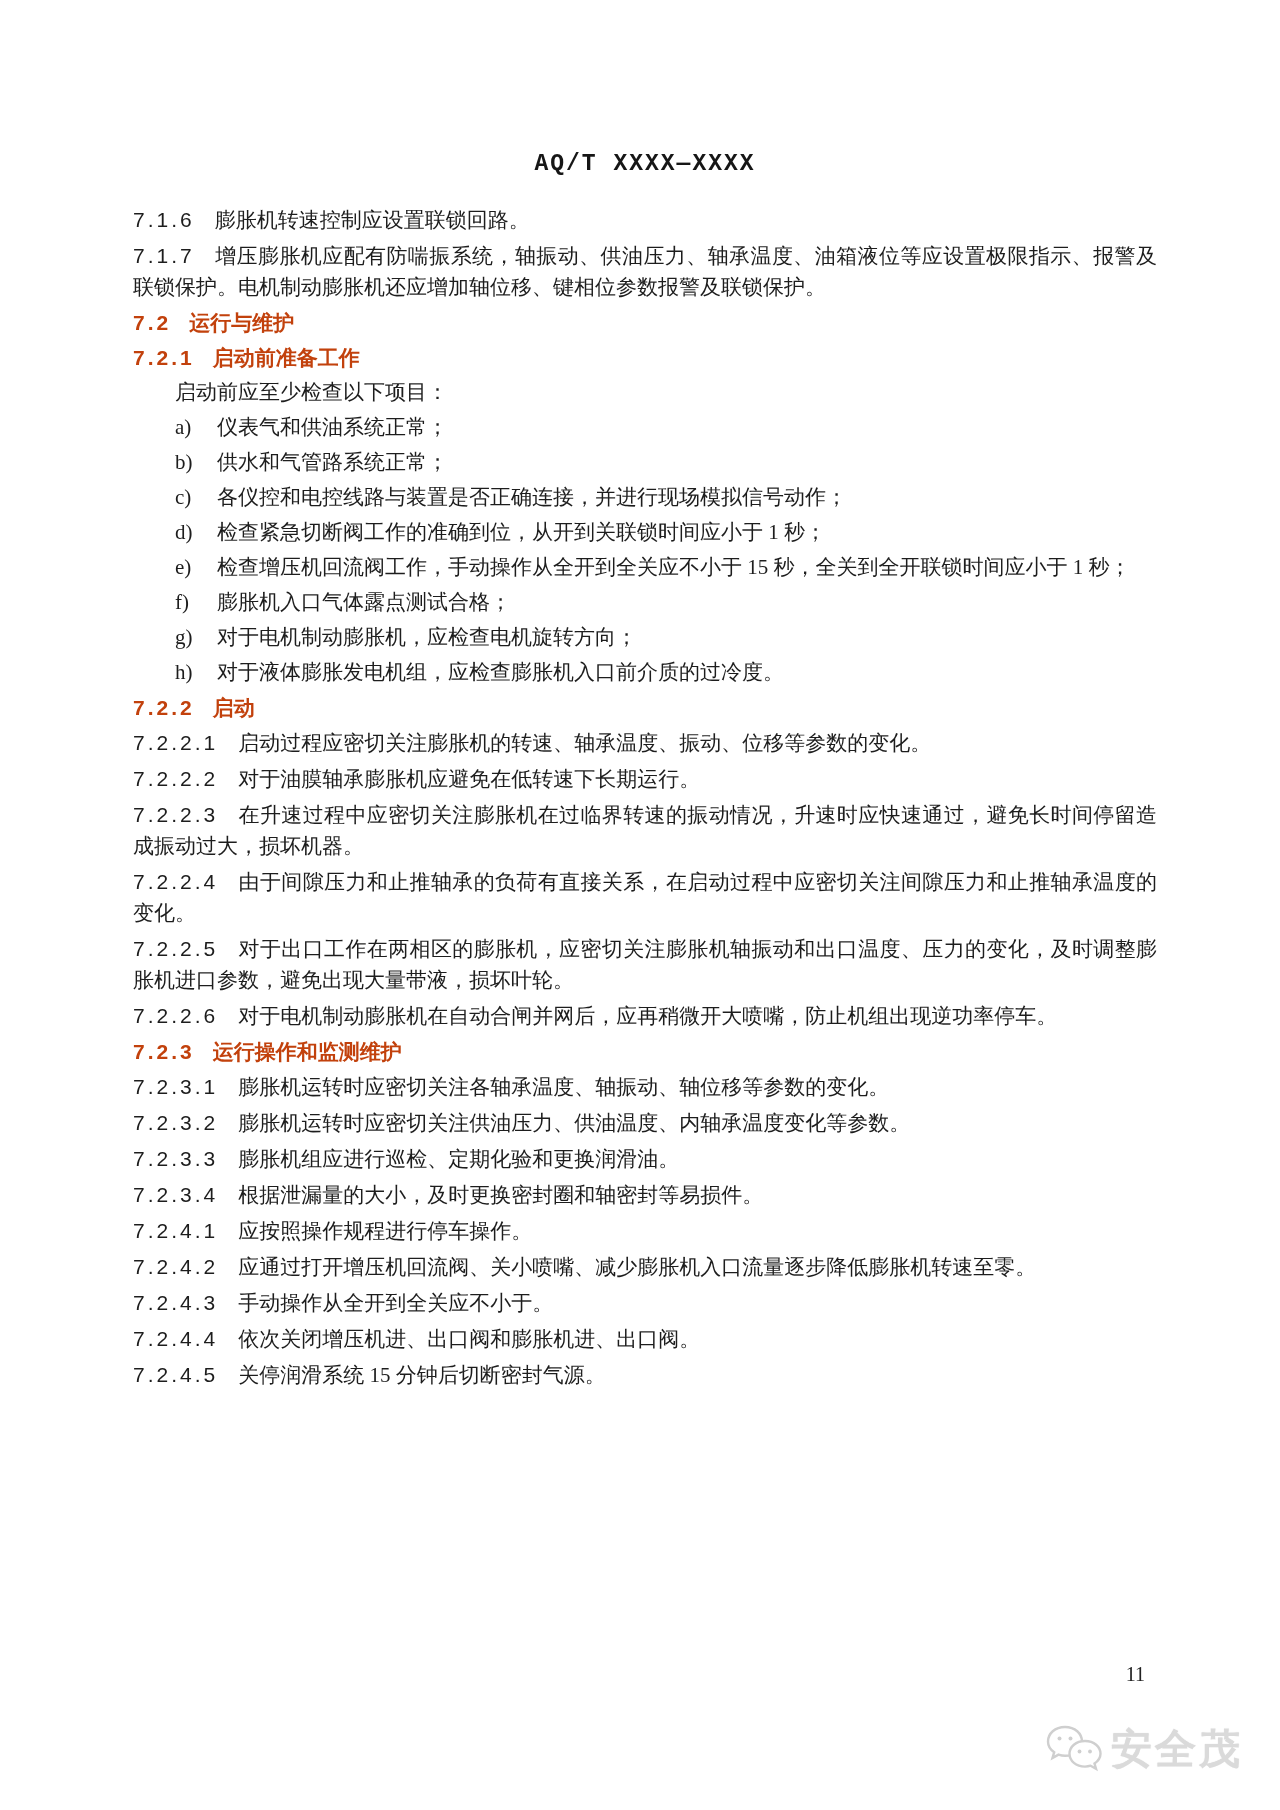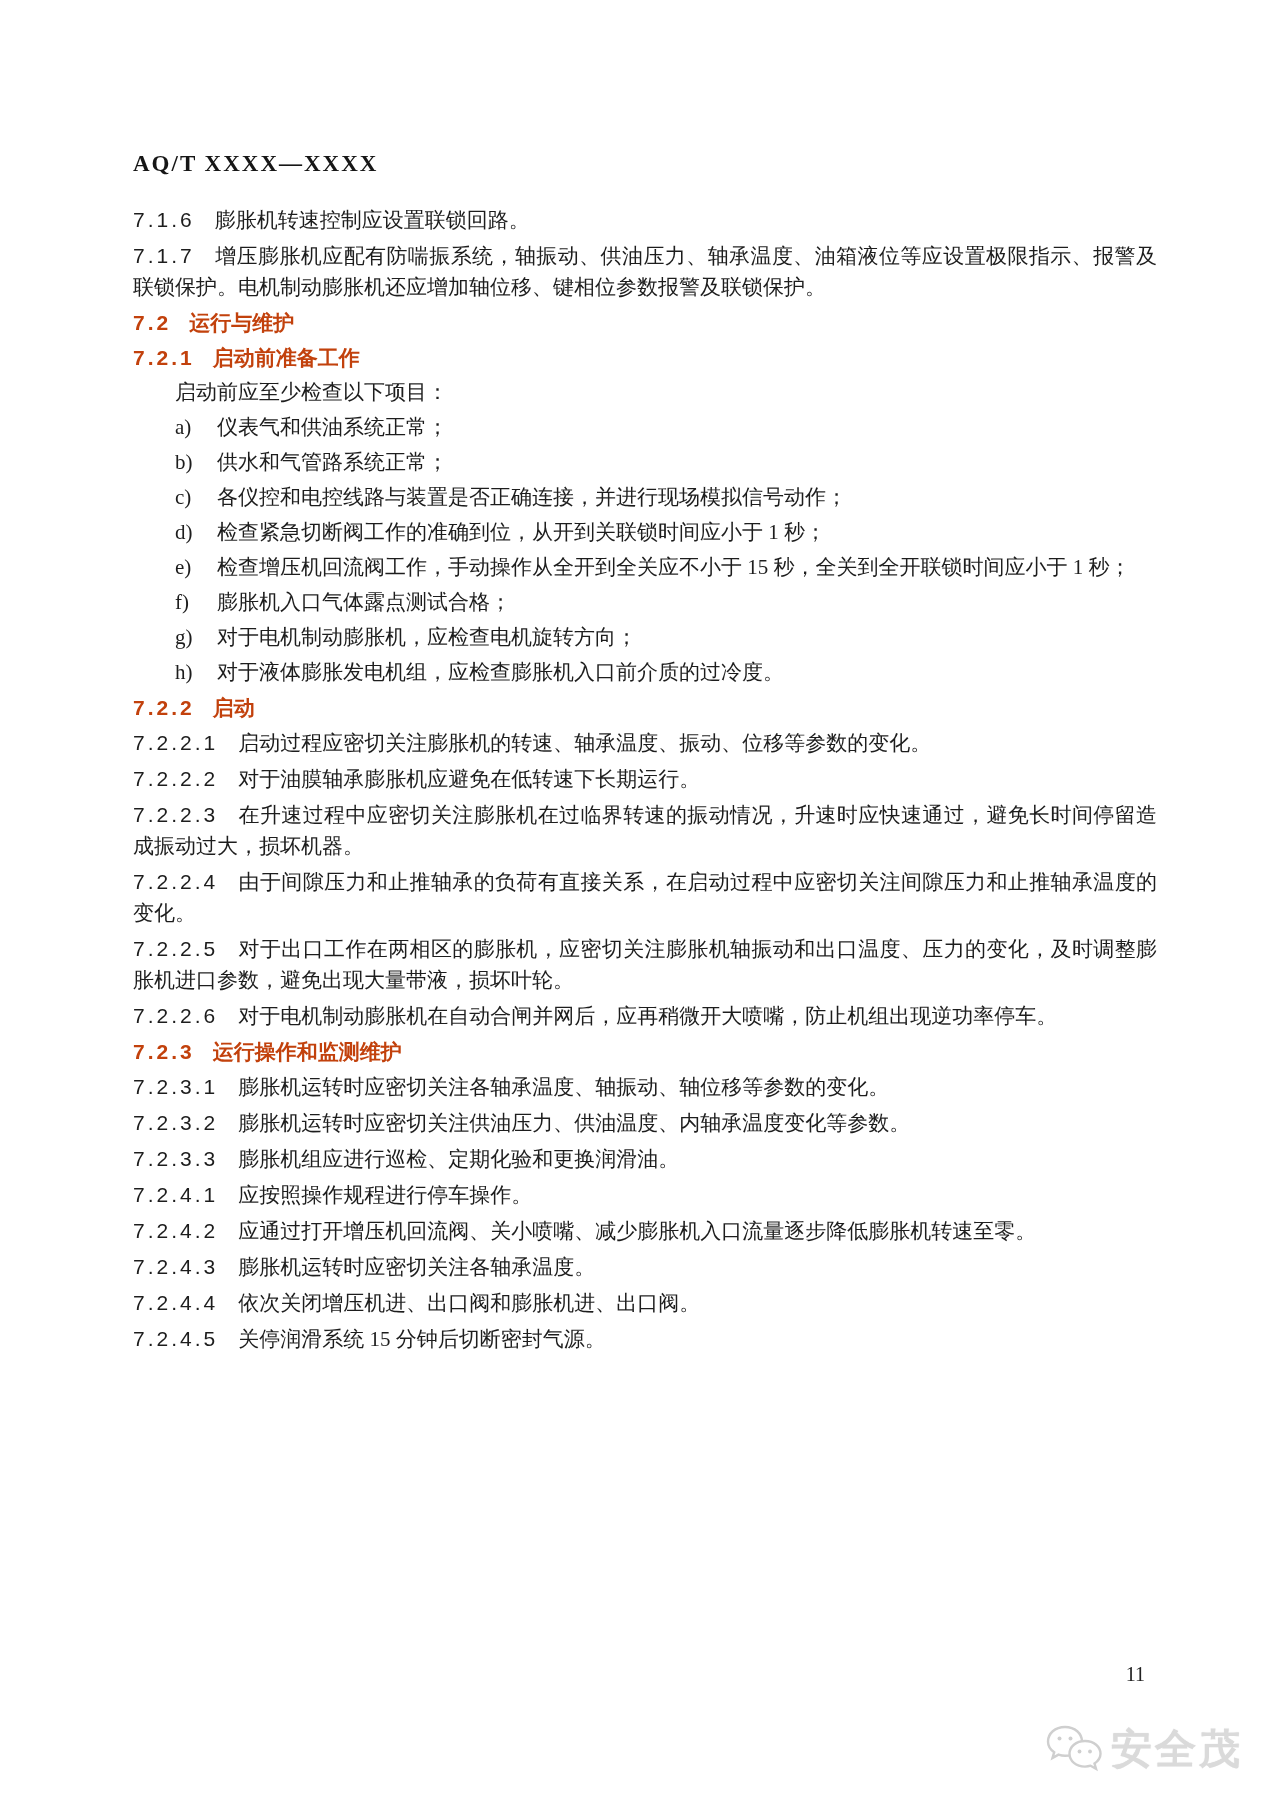--- a/index.html
+++ b/index.html
@@ -5,21 +5,21 @@
   html,body { margin:0; padding:0; }
   body {
     width:1280px; height:1810px; background:#ffffff; position:relative;
     font-family:"Liberation Serif","DejaVu Serif",serif; color:#1d1d1d;
     overflow:hidden;
   }
   .page { position:absolute; inset:0; background:#ffffff; }
   .content { position:absolute; left:133px; width:1024px; top:150px; }
 
   .doc-code {
-    text-align:left; font-family:Liberation Serif, serif;
+    text-align:center; font-family:Liberation Mono, monospace;
     font-weight:bold; font-size:23px; letter-spacing:2px; line-height:28px;
     margin:0 0 26px 0; color:#161616;
   }
 
   .content p, .content h3 { margin:4px 0; font-size:21px; line-height:31px; }
   .clause { text-align:justify; }
   .clause .num {
     font-family:"Liberation Sans","DejaVu Sans",sans-serif;
     letter-spacing:3px; margin-right:20px; white-space:nowrap;
   }
@@ -72,23 +72,24 @@
         <p class="clause"><span class="num">7.2.2.1</span><span class="txt">启动过程应密切关注膨胀机的转速、轴承温度、振动、位移等参数的变化。</span></p>
         <p class="clause"><span class="num">7.2.2.2</span><span class="txt">对于油膜轴承膨胀机应避免在低转速下长期运行。</span></p>
         <p class="clause"><span class="num">7.2.2.3</span><span class="txt">在升速过程中应密切关注膨胀机在过临界转速的振动情况，升速时应快速通过，避免长时间停留造成振动过大，损坏机器。</span></p>
         <p class="clause"><span class="num">7.2.2.4</span><span class="txt">由于间隙压力和止推轴承的负荷有直接关系，在启动过程中应密切关注间隙压力和止推轴承温度的变化。</span></p>
         <p class="clause"><span class="num">7.2.2.5</span><span class="txt">对于出口工作在两相区的膨胀机，应密切关注膨胀机轴振动和出口温度、压力的变化，及时调整膨胀机进口参数，避免出现大量带液，损坏叶轮。</span></p>
         <p class="clause"><span class="num">7.2.2.6</span><span class="txt">对于电机制动膨胀机在自动合闸并网后，应再稍微开大喷嘴，防止机组出现逆功率停车。</span></p>
         <h3 class="heading"><span class="num">7.2.3</span><span class="txt">运行操作和监测维护</span></h3>
         <p class="clause"><span class="num">7.2.3.1</span><span class="txt">膨胀机运转时应密切关注各轴承温度、轴振动、轴位移等参数的变化。</span></p>
         <p class="clause"><span class="num">7.2.3.2</span><span class="txt">膨胀机运转时应密切关注供油压力、供油温度、内轴承温度变化等参数。</span></p>
         <p class="clause"><span class="num">7.2.3.3</span><span class="txt">膨胀机组应进行巡检、定期化验和更换润滑油。</span></p>
+        <p class="clause"><span class="num">7.2.3.4</span><span class="txt">根据泄漏量的大小，及时更换密封圈和轴密封等易损件。</span></p>
         <p class="clause"><span class="num">7.2.4.1</span><span class="txt">应按照操作规程进行停车操作。</span></p>
         <p class="clause"><span class="num">7.2.4.2</span><span class="txt">应通过打开增压机回流阀、关小喷嘴、减少膨胀机入口流量逐步降低膨胀机转速至零。</span></p>
-        <p class="clause"><span class="num">7.2.4.3</span><span class="txt">膨胀机运转时应密切关注各轴承温度。</span></p>
+        <p class="clause"><span class="num">7.2.4.3</span><span class="txt">手动操作从全开到全关应不小于。</span></p>
         <p class="clause"><span class="num">7.2.4.4</span><span class="txt">依次关闭增压机进、出口阀和膨胀机进、出口阀。</span></p>
         <p class="clause"><span class="num">7.2.4.5</span><span class="txt">关停润滑系统 15 分钟后切断密封气源。</span></p>
       </div>
   </div>
 
   <div class="page-number">11</div>
 
   <div class="watermark">
     <span>
       <svg width="58" height="54" viewBox="0 0 58 54" xmlns="http://www.w3.org/2000/svg">

